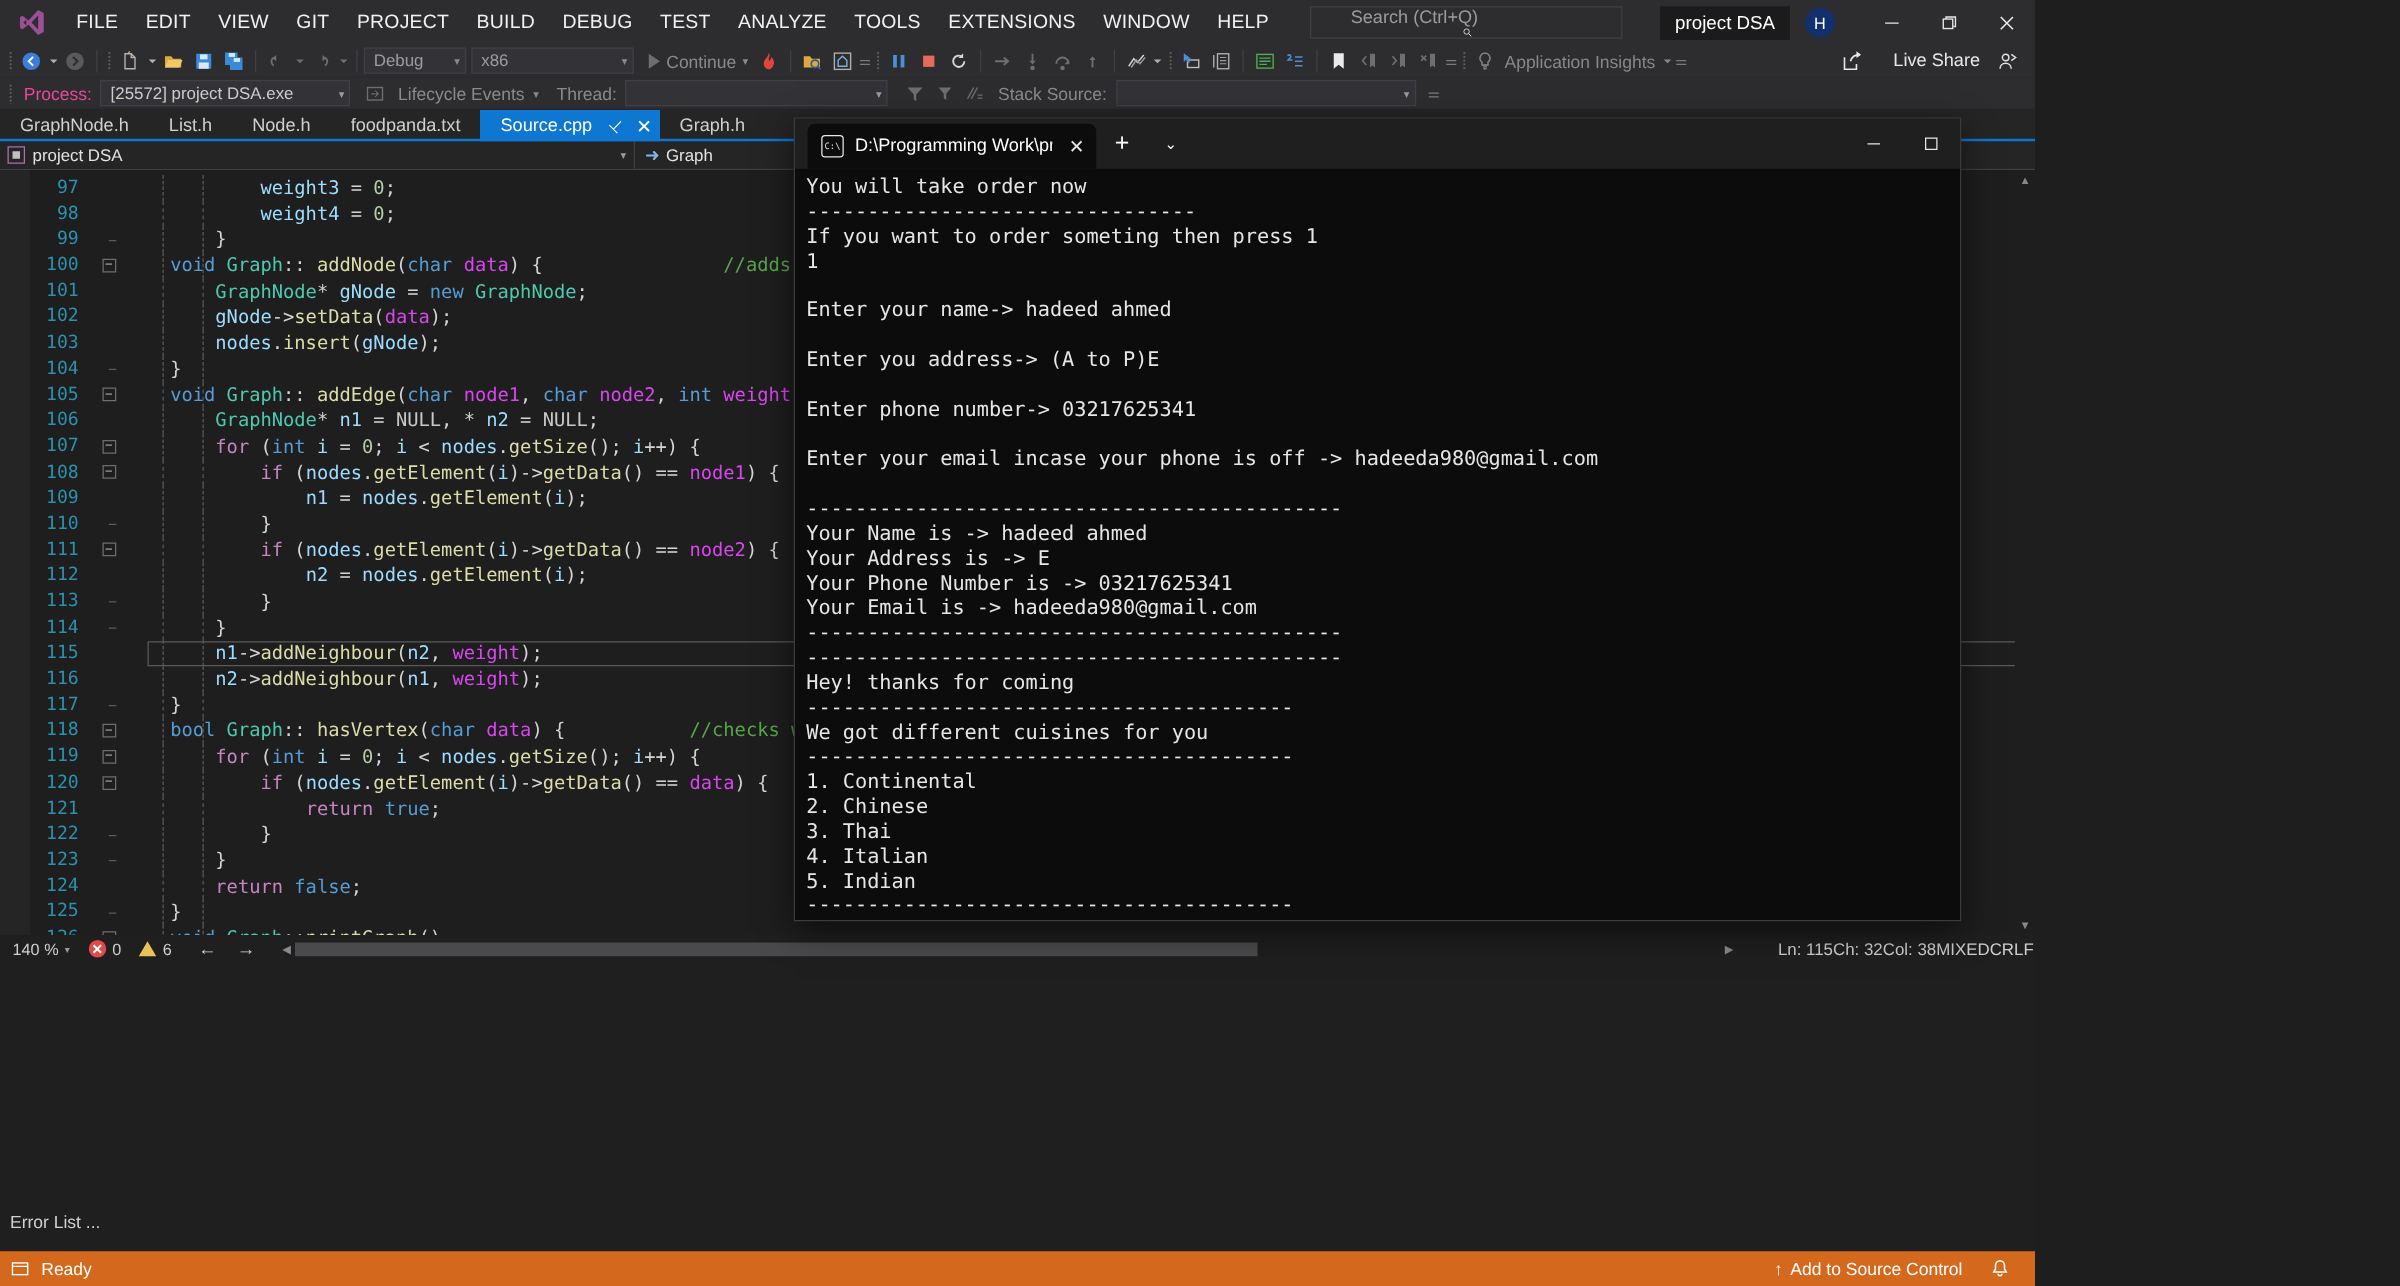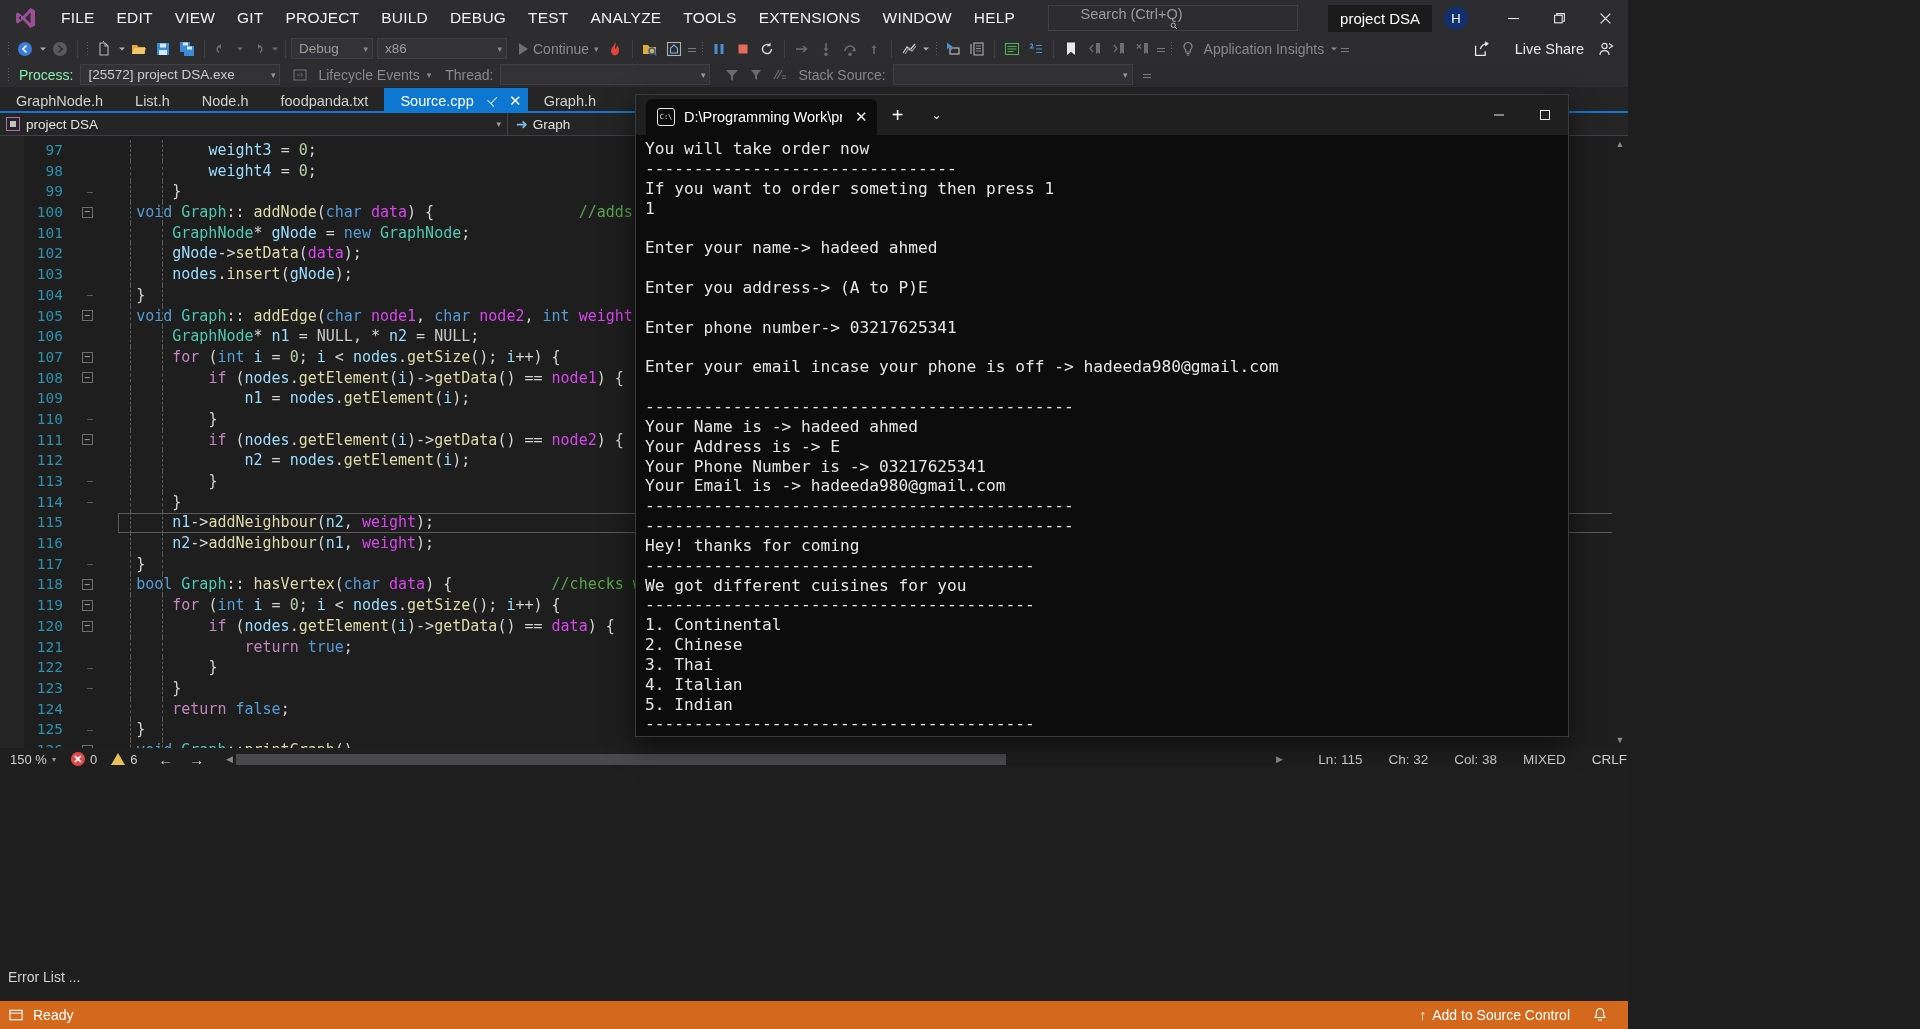--- a/index.html
+++ b/index.html
@@ -75,21 +75,21 @@
   .continue-btn .tri { width:0;height:0;border-left:9px solid #6e6e6e;border-top:6px solid transparent;border-bottom:6px solid transparent; }
   .tb-label { color:#888; font-size:14px; padding:0 4px; }
   .overflow-dd { display:flex; flex-direction:column; align-items:center; justify-content:center; width:12px; opacity:.6;}
   .overflow-dd span { display:block; width:8px; height:1px; background:#b0b0b0; margin-top:2px;}
 
   
   .toolbar2 {
     height:26px; background:#2d2d30; display:flex; align-items:center;
     padding-left:4px; border-bottom:1px solid #252526;
   }
-  .t2label { font-size:14px; color:#86efac; padding:0 7px 0 6px; }
+  .t2label { font-size:14px; color:#ec4899; padding:0 7px 0 6px; }
   .t2label.dim { color:#8a8a8a; }
   .combo2 {
     height:21px; background:#333337; border:1px solid #3f3f46; color:#cccccc;
     font-size:13.5px; display:flex; align-items:center; padding:0 4px 0 7px;
   }
   .combo2 .cv { flex:1; }
 
   
   .tabstrip { height:25px; background:#252526; display:flex; align-items:stretch; position:relative; }
   .tab {
@@ -604,21 +604,21 @@
     <div class="editor-bg-strip"></div>
     <div class="code" id="code-lines"><div class="cl"><div class="ln">97</div><div class="fold"><div class="vline"></div></div><div class="ctext">            <span class="var">weight3</span> <span class="pl">=</span> <span class="num">0</span><span class="pl">;</span><div class="guide" style="left: 30px;"></div><div class="guide" style="left: 62px;"></div></div></div><div class="cl"><div class="ln">98</div><div class="fold"><div class="vline"></div></div><div class="ctext">            <span class="var">weight4</span> <span class="pl">=</span> <span class="num">0</span><span class="pl">;</span><div class="guide" style="left: 30px;"></div><div class="guide" style="left: 62px;"></div></div></div><div class="cl"><div class="ln">99</div><div class="fold"><div class="vline half-bot" style="top: 0px; bottom: 50%;"></div><div style="position: absolute; left: 13px; top: 50%; width: 6px; height: 1px; background: rgb(90, 90, 90);"></div></div><div class="ctext">        <span class="pl">}</span><div class="guide" style="left: 30px;"></div><div class="guide" style="left: 62px;"></div></div></div><div class="cl"><div class="ln">100</div><div class="fold"><div class="box">−</div></div><div class="ctext">    <span class="kw">void</span> <span class="typ">Graph</span><span class="pl">::</span> <span class="fn">addNode</span><span class="pl">(</span><span class="kw">char</span> <span class="loc">data</span><span class="pl">) {</span>                <span class="cmt">//adds n</span><div class="guide" style="left: 30px;"></div><div class="guide" style="left: 62px;"></div></div></div><div class="cl"><div class="ln">101</div><div class="fold"><div class="vline"></div></div><div class="ctext">        <span class="typ">GraphNode</span><span class="pl">*</span> <span class="var">gNode</span> <span class="pl">=</span> <span class="kw">new</span> <span class="typ">GraphNode</span><span class="pl">;</span><div class="guide" style="left: 30px;"></div><div class="guide" style="left: 62px;"></div></div></div><div class="cl"><div class="ln">102</div><div class="fold"><div class="vline"></div></div><div class="ctext">        <span class="var">gNode</span><span class="pl">-&gt;</span><span class="fn">setData</span><span class="pl">(</span><span class="loc">data</span><span class="pl">);</span><div class="guide" style="left: 30px;"></div><div class="guide" style="left: 62px;"></div></div></div><div class="cl"><div class="ln">103</div><div class="fold"><div class="vline"></div></div><div class="ctext">        <span class="var">nodes</span><span class="pl">.</span><span class="fn">insert</span><span class="pl">(</span><span class="var">gNode</span><span class="pl">);</span><div class="guide" style="left: 30px;"></div><div class="guide" style="left: 62px;"></div></div></div><div class="cl"><div class="ln">104</div><div class="fold"><div class="vline half-bot" style="top: 0px; bottom: 50%;"></div><div style="position: absolute; left: 13px; top: 50%; width: 6px; height: 1px; background: rgb(90, 90, 90);"></div></div><div class="ctext">    <span class="pl">}</span><div class="guide" style="left: 30px;"></div><div class="guide" style="left: 62px;"></div></div></div><div class="cl"><div class="ln">105</div><div class="fold"><div class="box">−</div></div><div class="ctext">    <span class="kw">void</span> <span class="typ">Graph</span><span class="pl">::</span> <span class="fn">addEdge</span><span class="pl">(</span><span class="kw">char</span> <span class="loc">node1</span><span class="pl">,</span> <span class="kw">char</span> <span class="loc">node2</span><span class="pl">,</span> <span class="kw">int</span> <span class="loc">weight</span><span class="pl">) {</span><div class="guide" style="left: 30px;"></div><div class="guide" style="left: 62px;"></div></div></div><div class="cl"><div class="ln">106</div><div class="fold"><div class="vline"></div></div><div class="ctext">        <span class="typ">GraphNode</span><span class="pl">*</span> <span class="var">n1</span> <span class="pl">=</span> <span class="mac">NULL</span><span class="pl">,</span> <span class="pl">*</span> <span class="var">n2</span> <span class="pl">=</span> <span class="mac">NULL</span><span class="pl">;</span><div class="guide" style="left: 30px;"></div><div class="guide" style="left: 62px;"></div></div></div><div class="cl"><div class="ln">107</div><div class="fold"><div class="box">−</div></div><div class="ctext">        <span class="kwp">for</span> <span class="pl">(</span><span class="kw">int</span> <span class="var">i</span> <span class="pl">=</span> <span class="num">0</span><span class="pl">;</span> <span class="var">i</span> <span class="pl">&lt;</span> <span class="var">nodes</span><span class="pl">.</span><span class="fn">getSize</span><span class="pl">();</span> <span class="var">i</span><span class="pl">++) {</span><div class="guide" style="left: 30px;"></div><div class="guide" style="left: 62px;"></div></div></div><div class="cl"><div class="ln">108</div><div class="fold" style="margin-left: 0px;"><div class="box">−</div></div><div class="ctext">            <span class="kwp">if</span> <span class="pl">(</span><span class="var">nodes</span><span class="pl">.</span><span class="fn">getElement</span><span class="pl">(</span><span class="var">i</span><span class="pl">)-&gt;</span><span class="fn">getData</span><span class="pl">()</span> <span class="pl">==</span> <span class="loc">node1</span><span class="pl">) {</span><div class="guide" style="left: 30px;"></div><div class="guide" style="left: 62px;"></div></div></div><div class="cl"><div class="ln">109</div><div class="fold" style="margin-left: 0px;"><div class="vline"></div></div><div class="ctext">                <span class="var">n1</span> <span class="pl">=</span> <span class="var">nodes</span><span class="pl">.</span><span class="fn">getElement</span><span class="pl">(</span><span class="var">i</span><span class="pl">);</span><div class="guide" style="left: 30px;"></div><div class="guide" style="left: 62px;"></div></div></div><div class="cl"><div class="ln">110</div><div class="fold" style="margin-left: 0px;"><div class="vline half-bot" style="top: 0px; bottom: 50%;"></div><div style="position: absolute; left: 13px; top: 50%; width: 6px; height: 1px; background: rgb(90, 90, 90);"></div></div><div class="ctext">            <span class="pl">}</span><div class="guide" style="left: 30px;"></div><div class="guide" style="left: 62px;"></div></div></div><div class="cl"><div class="ln">111</div><div class="fold" style="margin-left: 0px;"><div class="box">−</div></div><div class="ctext">            <span class="kwp">if</span> <span class="pl">(</span><span class="var">nodes</span><span class="pl">.</span><span class="fn">getElement</span><span class="pl">(</span><span class="var">i</span><span class="pl">)-&gt;</span><span class="fn">getData</span><span class="pl">()</span> <span class="pl">==</span> <span class="loc">node2</span><span class="pl">) {</span><div class="guide" style="left: 30px;"></div><div class="guide" style="left: 62px;"></div></div></div><div class="cl"><div class="ln">112</div><div class="fold" style="margin-left: 0px;"><div class="vline"></div></div><div class="ctext">                <span class="var">n2</span> <span class="pl">=</span> <span class="var">nodes</span><span class="pl">.</span><span class="fn">getElement</span><span class="pl">(</span><span class="var">i</span><span class="pl">);</span><div class="guide" style="left: 30px;"></div><div class="guide" style="left: 62px;"></div></div></div><div class="cl"><div class="ln">113</div><div class="fold" style="margin-left: 0px;"><div class="vline half-bot" style="top: 0px; bottom: 50%;"></div><div style="position: absolute; left: 13px; top: 50%; width: 6px; height: 1px; background: rgb(90, 90, 90);"></div></div><div class="ctext">            <span class="pl">}</span><div class="guide" style="left: 30px;"></div><div class="guide" style="left: 62px;"></div></div></div><div class="cl"><div class="ln">114</div><div class="fold"><div class="vline half-bot" style="top: 0px; bottom: 50%;"></div><div style="position: absolute; left: 13px; top: 50%; width: 6px; height: 1px; background: rgb(90, 90, 90);"></div></div><div class="ctext">        <span class="pl">}</span><div class="guide" style="left: 30px;"></div><div class="guide" style="left: 62px;"></div></div></div><div class="cl"><div class="ln">115</div><div class="fold"><div class="vline"></div></div><div class="ctext">        <span class="var">n1</span><span class="pl">-&gt;</span><span class="fn">addNeighbour</span><span class="pl">(</span><span class="var">n2</span><span class="pl">,</span> <span class="loc">weight</span><span class="pl">);</span><div class="guide" style="left: 30px;"></div><div class="guide" style="left: 62px;"></div></div><div class="cur-line-box"></div></div><div class="cl"><div class="ln">116</div><div class="fold"><div class="vline"></div></div><div class="ctext">        <span class="var">n2</span><span class="pl">-&gt;</span><span class="fn">addNeighbour</span><span class="pl">(</span><span class="var">n1</span><span class="pl">,</span> <span class="loc">weight</span><span class="pl">);</span><div class="guide" style="left: 30px;"></div><div class="guide" style="left: 62px;"></div></div></div><div class="cl"><div class="ln">117</div><div class="fold"><div class="vline half-bot" style="top: 0px; bottom: 50%;"></div><div style="position: absolute; left: 13px; top: 50%; width: 6px; height: 1px; background: rgb(90, 90, 90);"></div></div><div class="ctext">    <span class="pl">}</span><div class="guide" style="left: 30px;"></div><div class="guide" style="left: 62px;"></div></div></div><div class="cl"><div class="ln">118</div><div class="fold"><div class="box">−</div></div><div class="ctext">    <span class="kw">bool</span> <span class="typ">Graph</span><span class="pl">::</span> <span class="fn">hasVertex</span><span class="pl">(</span><span class="kw">char</span> <span class="loc">data</span><span class="pl">) {</span>           <span class="cmt">//checks wh</span><div class="guide" style="left: 30px;"></div><div class="guide" style="left: 62px;"></div></div></div><div class="cl"><div class="ln">119</div><div class="fold"><div class="box">−</div></div><div class="ctext">        <span class="kwp">for</span> <span class="pl">(</span><span class="kw">int</span> <span class="var">i</span> <span class="pl">=</span> <span class="num">0</span><span class="pl">;</span> <span class="var">i</span> <span class="pl">&lt;</span> <span class="var">nodes</span><span class="pl">.</span><span class="fn">getSize</span><span class="pl">();</span> <span class="var">i</span><span class="pl">++) {</span><div class="guide" style="left: 30px;"></div><div class="guide" style="left: 62px;"></div></div></div><div class="cl"><div class="ln">120</div><div class="fold" style="margin-left: 0px;"><div class="box">−</div></div><div class="ctext">            <span class="kwp">if</span> <span class="pl">(</span><span class="var">nodes</span><span class="pl">.</span><span class="fn">getElement</span><span class="pl">(</span><span class="var">i</span><span class="pl">)-&gt;</span><span class="fn">getData</span><span class="pl">()</span> <span class="pl">==</span> <span class="loc">data</span><span class="pl">) {</span><div class="guide" style="left: 30px;"></div><div class="guide" style="left: 62px;"></div></div></div><div class="cl"><div class="ln">121</div><div class="fold" style="margin-left: 0px;"><div class="vline"></div></div><div class="ctext">                <span class="kwp">return</span> <span class="kw">true</span><span class="pl">;</span><div class="guide" style="left: 30px;"></div><div class="guide" style="left: 62px;"></div></div></div><div class="cl"><div class="ln">122</div><div class="fold" style="margin-left: 0px;"><div class="vline half-bot" style="top: 0px; bottom: 50%;"></div><div style="position: absolute; left: 13px; top: 50%; width: 6px; height: 1px; background: rgb(90, 90, 90);"></div></div><div class="ctext">            <span class="pl">}</span><div class="guide" style="left: 30px;"></div><div class="guide" style="left: 62px;"></div></div></div><div class="cl"><div class="ln">123</div><div class="fold"><div class="vline half-bot" style="top: 0px; bottom: 50%;"></div><div style="position: absolute; left: 13px; top: 50%; width: 6px; height: 1px; background: rgb(90, 90, 90);"></div></div><div class="ctext">        <span class="pl">}</span><div class="guide" style="left: 30px;"></div><div class="guide" style="left: 62px;"></div></div></div><div class="cl"><div class="ln">124</div><div class="fold"><div class="vline"></div></div><div class="ctext">        <span class="kwp">return</span> <span class="kw">false</span><span class="pl">;</span><div class="guide" style="left: 30px;"></div><div class="guide" style="left: 62px;"></div></div></div><div class="cl"><div class="ln">125</div><div class="fold"><div class="vline half-bot" style="top: 0px; bottom: 50%;"></div><div style="position: absolute; left: 13px; top: 50%; width: 6px; height: 1px; background: rgb(90, 90, 90);"></div></div><div class="ctext">    <span class="pl">}</span><div class="guide" style="left: 30px;"></div><div class="guide" style="left: 62px;"></div></div></div><div class="cl"><div class="ln">126</div><div class="fold"><div class="box">−</div></div><div class="ctext">    <span class="kw">void</span> <span class="typ">Graph</span><span class="pl">::</span><span class="fn">printGraph</span><span class="pl">()</span><div class="guide" style="left: 30px;"></div><div class="guide" style="left: 62px;"></div></div></div></div>
     <div class="vscroll">
       <div class="up">▲</div>
       <div class="dn">▼</div>
     </div>
   </div>
 
   <div class="editbar">
     <div class="zoom-sel">
-      <span>150 %</span>
+      <span>140 %</span>
       <span class="arw">▾</span>
     </div>
     <div class="errbadge">
       <span class="dot-red">✕</span>
       <span>0</span>
     </div>
     <div class="errbadge">
       <span class="tri-warn"></span>
       <span>6</span>
     </div>
@@ -626,21 +626,21 @@
       <span>←</span>
       <span>→</span>
     </div>
     <div class="hscroll-area">
       <span class="hs-left">◀</span>
       <div class="hs-track">
         <div class="hs-thumb" style="width:770px"></div>
       </div>
       <span class="hs-right">▶</span>
     </div>
-    <div style="display:flex;align-items:center;gap:26px;padding:0 1px 0 28px;font-size:13.5px">
+    <div style="display:flex;align-items:center;padding:0 1px 0 28px;font-size:13.5px">
       <span>Ln: 115</span>
       <span>Ch: 32</span>
       <span>Col: 38</span>
       <span>MIXED</span>
       <span>CRLF</span>
     </div>
   </div>
 
   <div class="errorlist">
     <div class="lbl">Error List ...</div>

